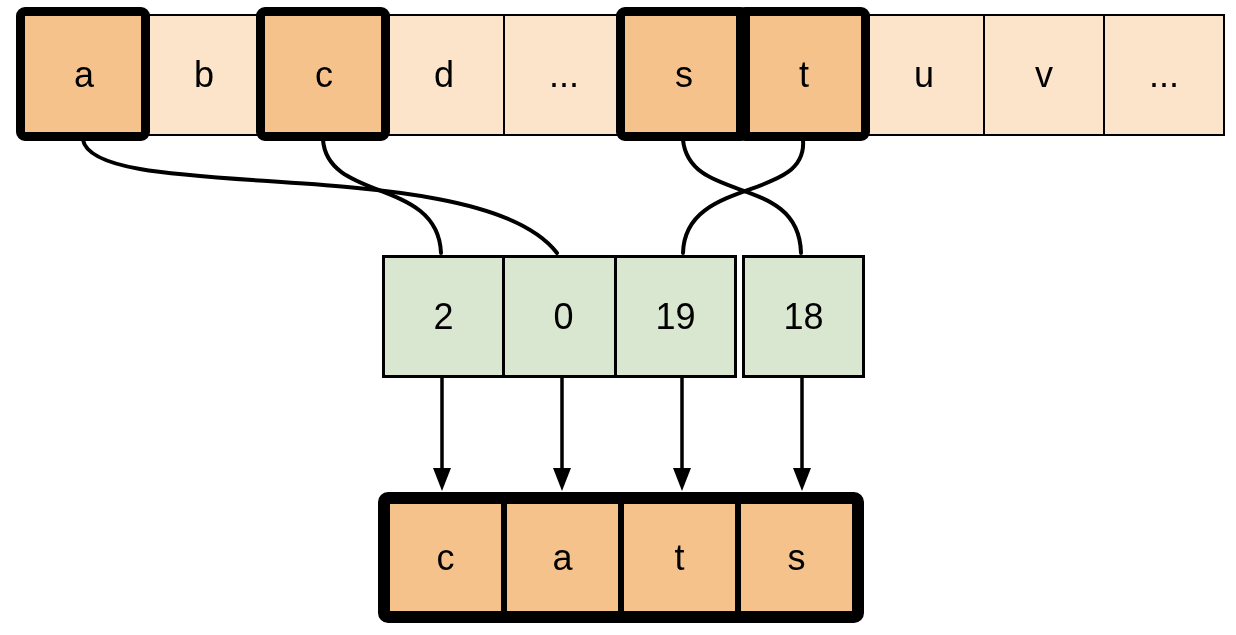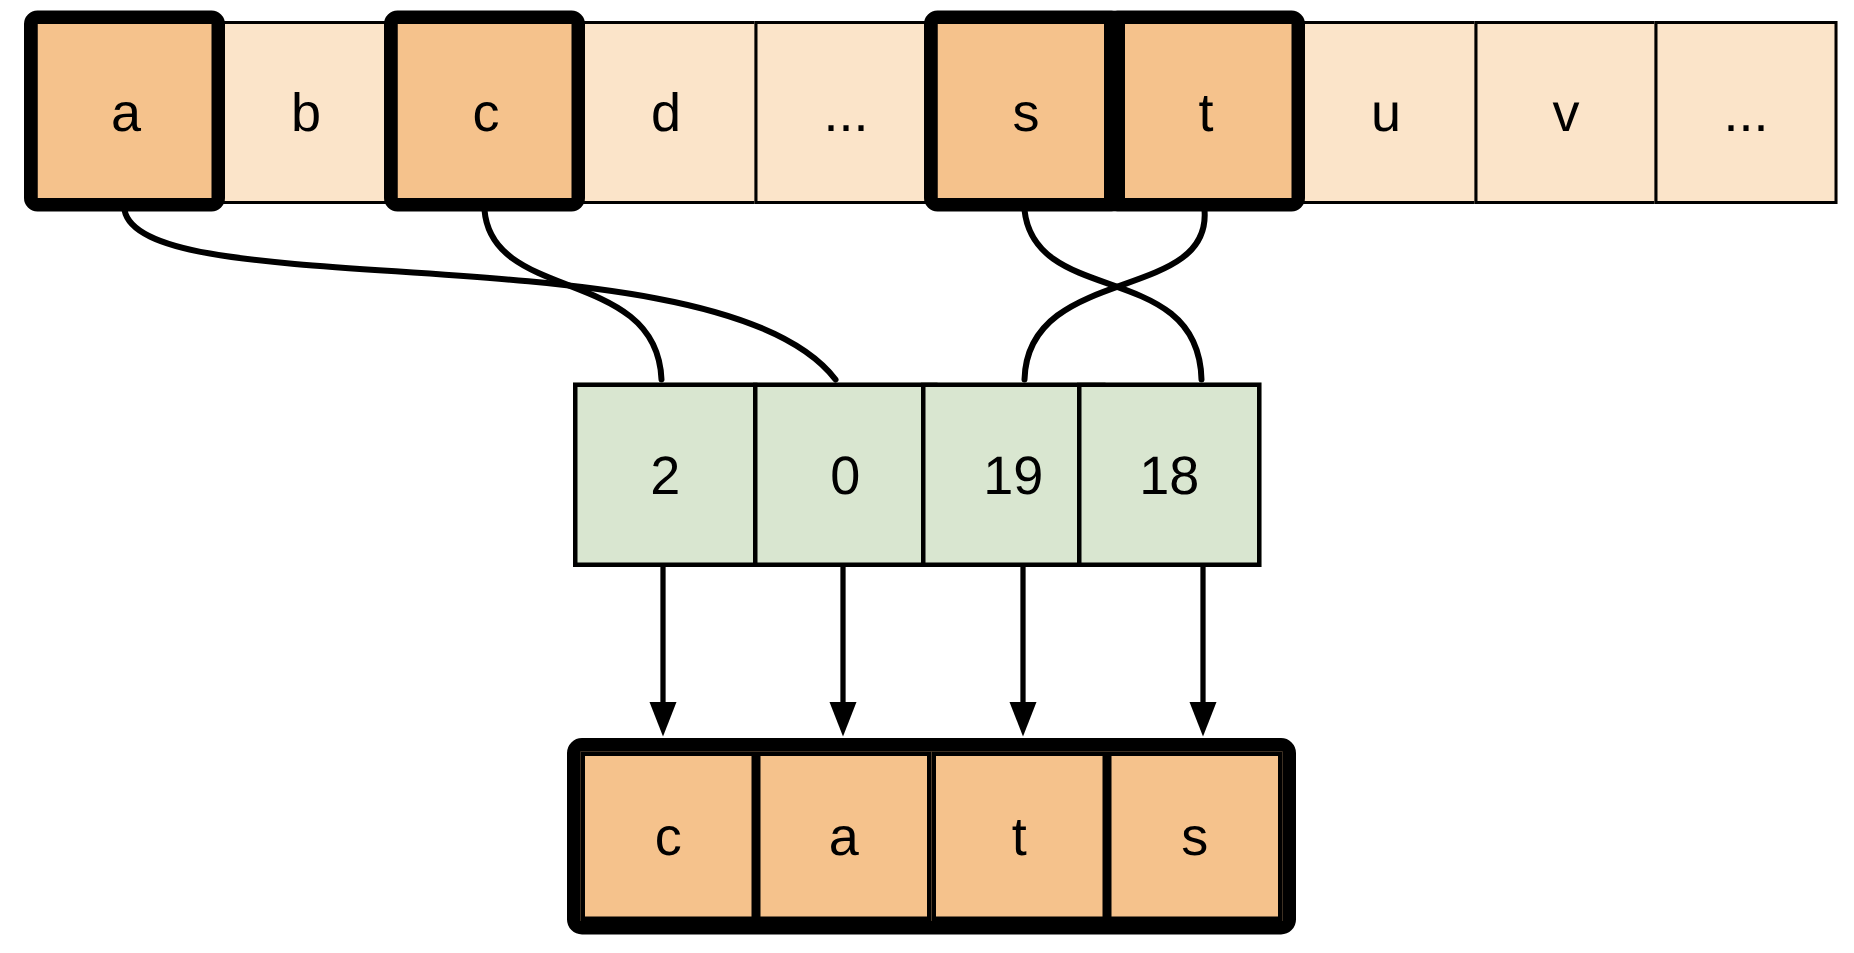--- a/index.html
+++ b/index.html
@@ -127,21 +127,21 @@
     <div class="hl-frame" style="left:16px"></div>
     <div class="hl-frame" style="left:256px"></div>
     <div class="hl-frame" style="left:616px"></div>
     <div class="hl-frame" style="left:736px"></div>
   </div>
 
   <div class="index-row">
     <div class="cell" style="left:382px">2</div>
     <div class="cell" style="left:502px">0</div>
     <div class="cell" style="left:614px">19</div>
-    <div class="cell" style="left:718px">18</div>
+    <div class="cell" style="left:742px">18</div>
   </div>
 
   <div class="result-box">
     <div class="rcell">c</div>
     <div class="rcell">a</div>
     <div class="rcell">t</div>
     <div class="rcell">s</div>
   </div>
 
   <svg class="connector-layer" viewBox="0 0 1236 635">

